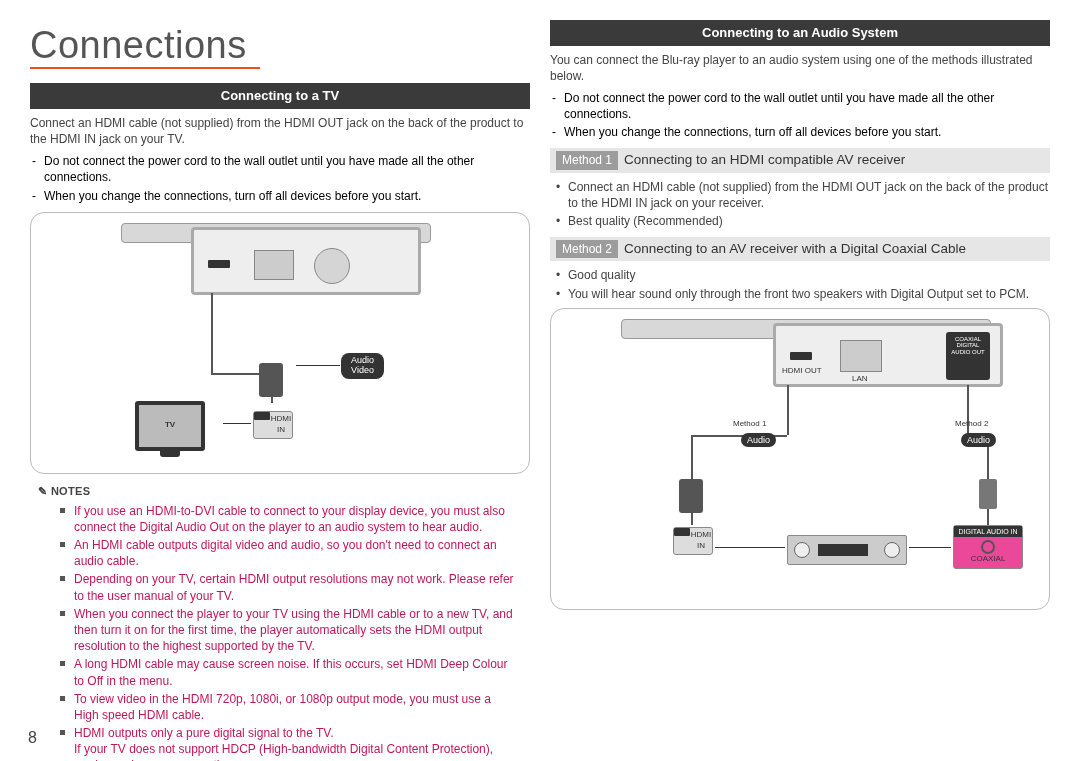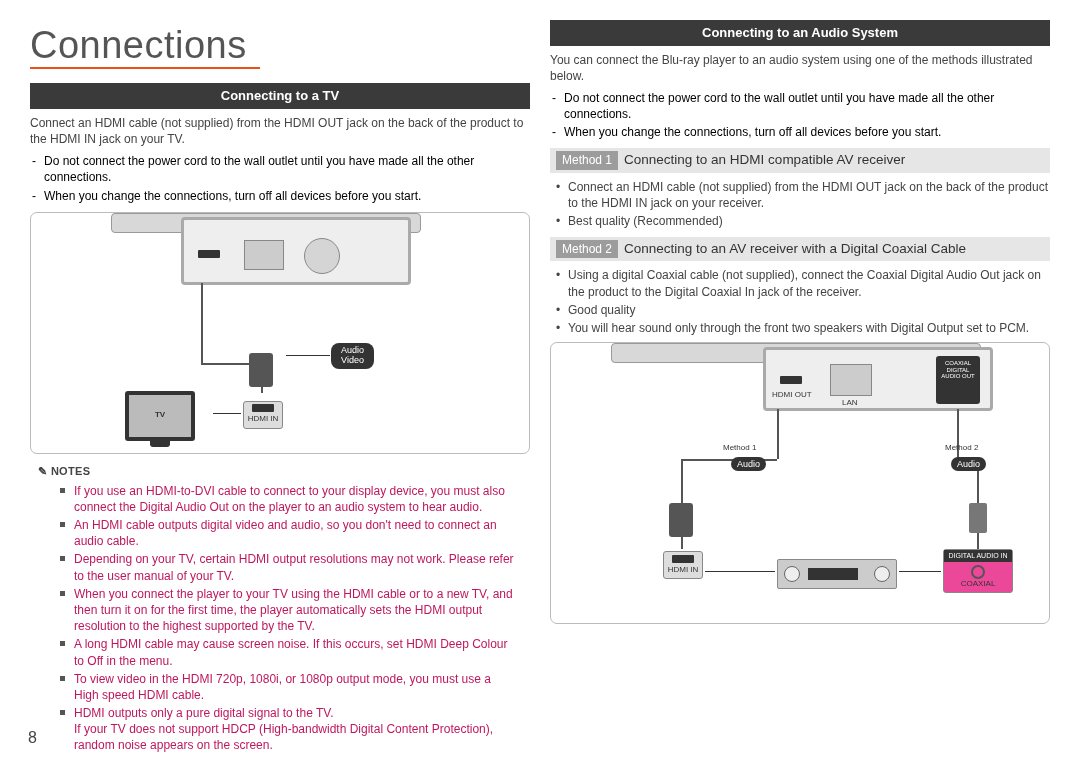--- a/index.html
+++ b/index.html
@@ -68,22 +68,22 @@
   .method-badge {
     background: #9c9c9c;
     color: #fff;
     padding: 1px 6px;
     font-size: 12px;
     display: inline-block;
   }
   .method-title { font-weight: normal; }
   .diagram-box {
     border: 1px solid #bbb;
-    border-radius: 7px;
-    padding: 0;
+    border-radius: 14px;
+    padding: 10px;
     margin: 6px 0 10px 0;
   }
   .notes-label { font-weight: bold; font-size: 11px; letter-spacing: .3px; margin: 4px 0 2px 8px; color:#444;}
   .notes-label::before { content: "✎ "; }
   .page-number {
     position: absolute;
     left: 28px;
     bottom: 12px;
     font-size: 16px;
     color: #444;
@@ -121,21 +121,21 @@
   .tv::after{
     content:""; position:absolute; bottom:-6px; left:25px; width:20px; height:6px; background:#333; border-radius:0 0 3px 3px;
   }
   .tv-inner{ position:absolute; inset:4px; background:#bbb; display:flex; align-items:center; justify-content:center; font-size:8px; font-weight:bold; color:#333;}
   .receiver{
     width:120px; height:30px; background:#ccc; border:1px solid #888; border-radius:2px;
     position:relative;
   }
   .hdmi-jack{
     width:40px; height:28px; background:#ddd; border:1.5px solid #888; border-radius:3px;
-    display:flex; flex-direction:column; align-items:center; justify-content:center;
+    display:flex; flex-direction:row; justify-content:center;
   }
   .port{
     width:22px; height:8px; background:#333; border-radius:1px;
   }
   .cable-v{ position:absolute; width:2px; background:#555;}
   .cable-h{ position:absolute; height:2px; background:#555;}
 </style>
 </head>
 <body>
 
@@ -212,21 +212,20 @@
     <ul class="bullets">
       <li>Connect an HDMI cable (not supplied) from the HDMI OUT jack on the back of the product to the HDMI IN jack on your receiver.</li>
       <li>Best quality (Recommended)</li>
     </ul>
 
     <div class="method-line">
       <span class="method-badge">Method 2</span>
       <span class="method-title">Connecting to an AV receiver with a Digital Coaxial Cable</span>
     </div>
     <ul class="bullets">
-      <li>Using a digital Coaxial cable (not supplied), connect the Coaxial Digital Audio Out jack on the product to the Digital Coaxial In jack of the receiver.</li>
       <li>Good quality</li>
       <li>You will hear sound only through the front two speakers with Digital Output set to PCM.</li>
     </ul>
 
     <div class="diagram-box">
       <div class="diagram-inner2">
 
         <div class="device-box" style="position:absolute; left:60px; top:0; width:370px; height:20px;"></div>
         <div class="port-area" style="position:absolute; left:212px; top:4px; width:230px; height:64px;">
           <div class="port" style="position:absolute; left:14px; top:26px;"></div>

